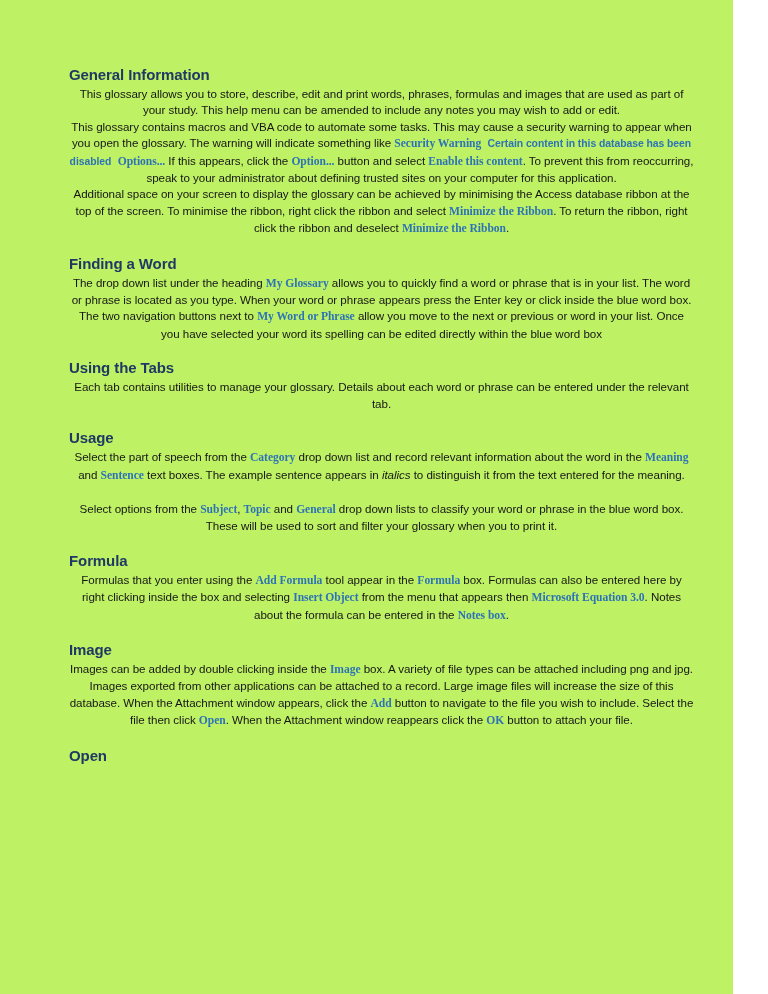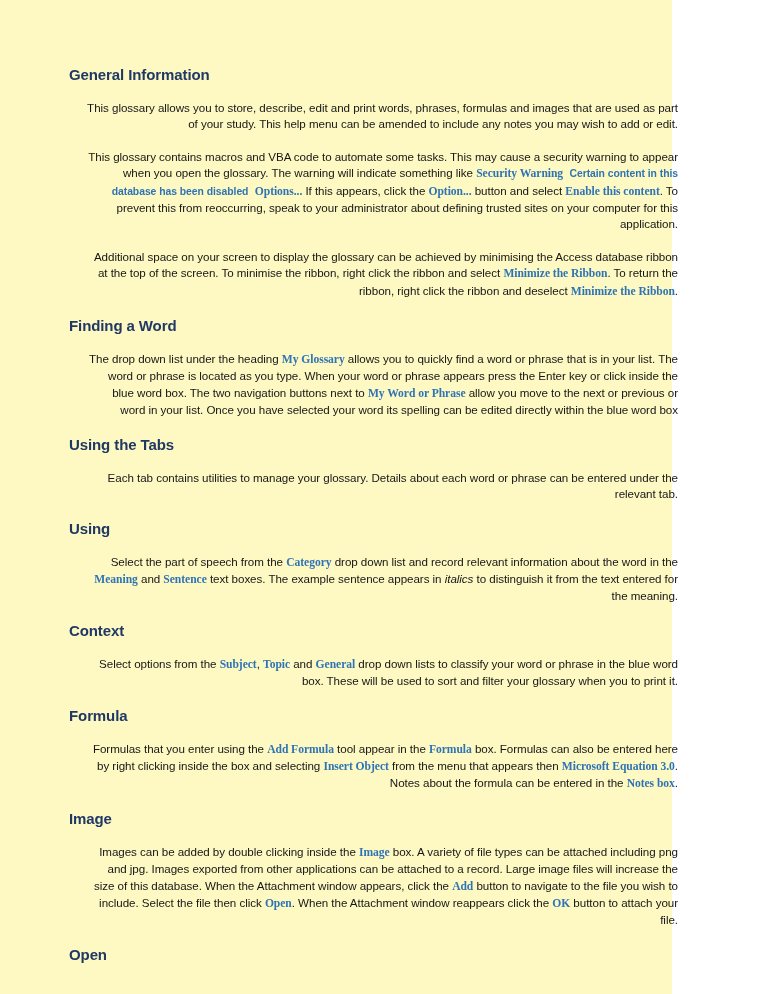--- a/index.html
+++ b/index.html
@@ -9,23 +9,23 @@
   }
   body {
     width: 768px;
     height: 994px;
     font-family: "Liberation Sans", sans-serif;
     color: #1a1a1a;
     overflow: hidden;
   }
   #page {
     position: relative;
-    width: 672px;
+    width: 733px;
     height: 994px;
-    background: #fef9c3;
+    background: #bef264;
     box-sizing: border-box;
     padding: 66px 116px 0 69px;
   }
   .doc {
     width: 625px;
   }
   h2.section-heading {
     font-family: "Liberation Sans", sans-serif;
     font-size: 15px;
     font-weight: bold;
@@ -33,23 +33,23 @@
     margin: 0 0 2px 0;
     padding: 0;
     line-height: 18px;
     letter-spacing: -0.1px;
   }
   p.body-text {
     font-family: "Liberation Sans", sans-serif;
     font-size: 11.6px;
     line-height: 16.4px;
     color: #161616;
-    margin: 16px;
+    margin: 0;
     padding: 0;
-    text-align: right;
+    text-align: center;
     letter-spacing: -0.05px;
   }
   .gap-para {
     margin-top: 16.4px;
   }
   .section-block {
     margin-top: 17px;
   }
   .section-block.first {
     margin-top: 0;
@@ -81,25 +81,24 @@
       </div>
       <div class="section-block">
         <h2 class="section-heading">Finding a Word</h2>
         <p class="body-text"><span>The drop down list under the heading </span><b class="accent">My Glossary</b><span> allows you to quickly find a word or phrase that is in your list. The word or phrase is located as you type. When your word or phrase appears press the Enter key or click inside the blue word box. The two navigation buttons next to </span><b class="accent">My Word or Phrase</b><span> allow you move to the next or previous or word in your list. Once you have selected your word its spelling can be edited directly within the blue word box</span></p>
       </div>
       <div class="section-block">
         <h2 class="section-heading">Using the Tabs</h2>
         <p class="body-text"><span>Each tab contains utilities to manage your glossary. Details about each word or phrase can be entered under the relevant tab.</span></p>
       </div>
       <div class="section-block">
-        <h2 class="section-heading">Using</h2>
+        <h2 class="section-heading">Usage</h2>
         <p class="body-text"><span>Select the part of speech from the </span><b class="accent">Category</b><span> drop down list and record relevant information about the word in the </span><b class="accent">Meaning</b><span> and </span><b class="accent">Sentence</b><span> text boxes. The example sentence appears in </span><i class="ital">italics</i><span> to distinguish it from the text entered for the meaning.</span></p>
       </div>
       <div class="section-block">
-        <h2 class="section-heading">Context</h2>
         <p class="body-text"><span>Select options from the </span><b class="accent">Subject</b><span>, </span><b class="accent">Topic</b><span> and </span><b class="accent">General</b><span> drop down lists to classify your word or phrase in the blue word box. These will be used to sort and filter your glossary when you to print it.</span></p>
       </div>
       <div class="section-block">
         <h2 class="section-heading">Formula</h2>
         <p class="body-text"><span>Formulas that you enter using the </span><b class="accent">Add Formula</b><span> tool appear in the </span><b class="accent">Formula</b><span> box. Formulas can also be entered here by right clicking inside the box and selecting </span><b class="accent">Insert Object</b><span> from the menu that appears then </span><b class="accent">Microsoft Equation 3.0</b><span>. Notes about the formula can be entered in the </span><b class="accent">Notes box</b><span>.</span></p>
       </div>
       <div class="section-block">
         <h2 class="section-heading">Image</h2>
         <p class="body-text"><span>Images can be added by double clicking inside the </span><b class="accent">Image</b><span> box. A variety of file types can be attached including png and jpg. Images exported from other applications can be attached to a record. Large image files will increase the size of this database. When the Attachment window appears, click the </span><b class="accent">Add</b><span> button to navigate to the file you wish to include. Select the file then click </span><b class="accent">Open</b><span>. When the Attachment window reappears click the </span><b class="accent">OK</b><span> button to attach your file.</span></p>
       </div>

